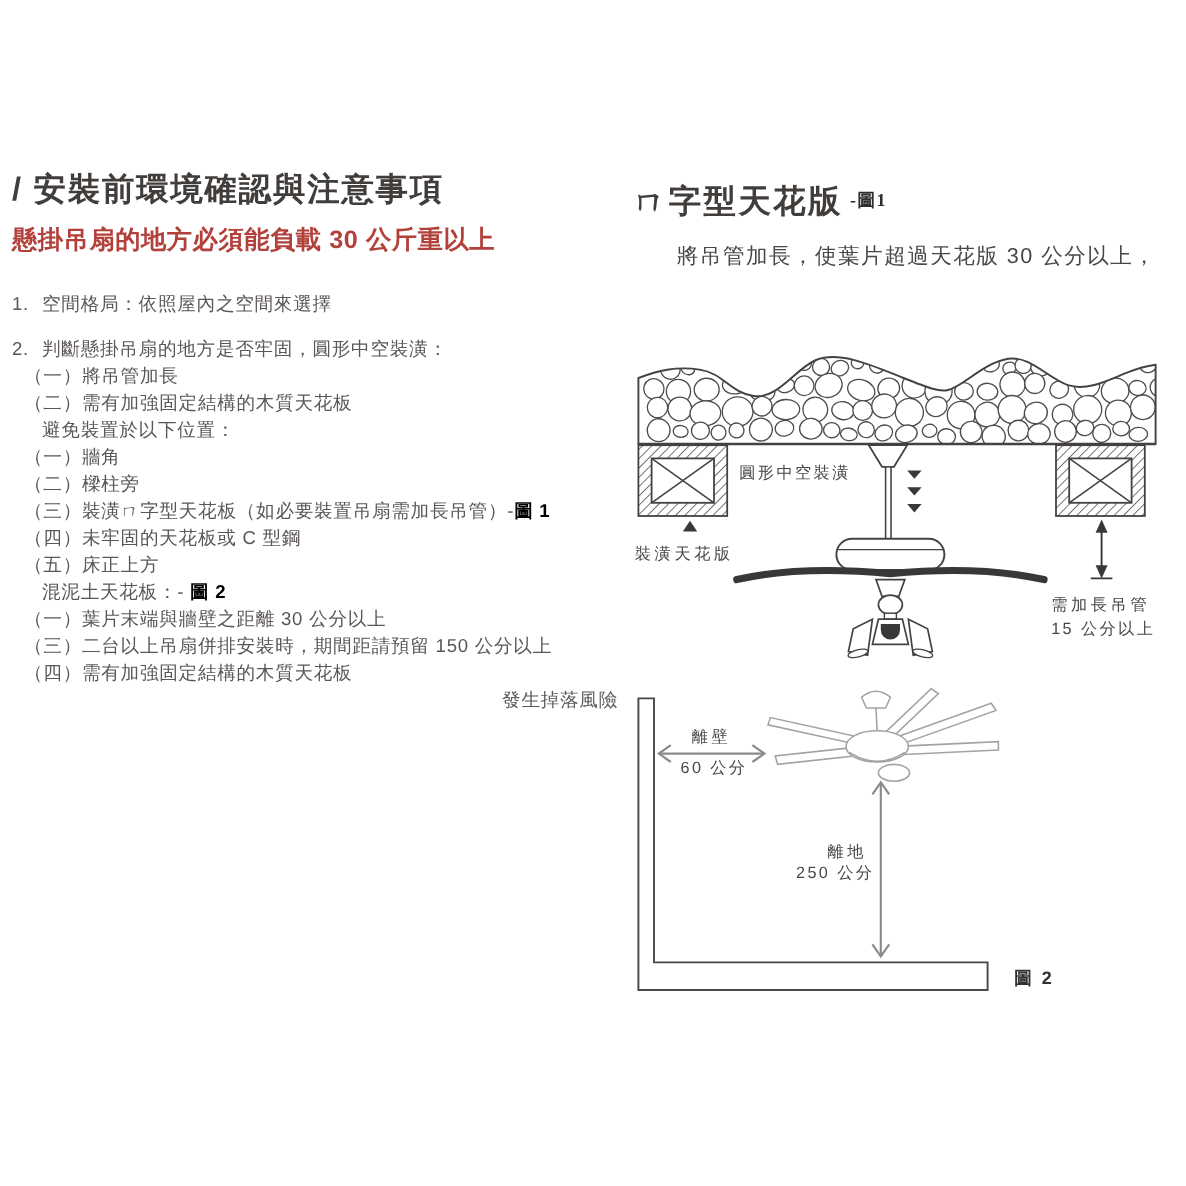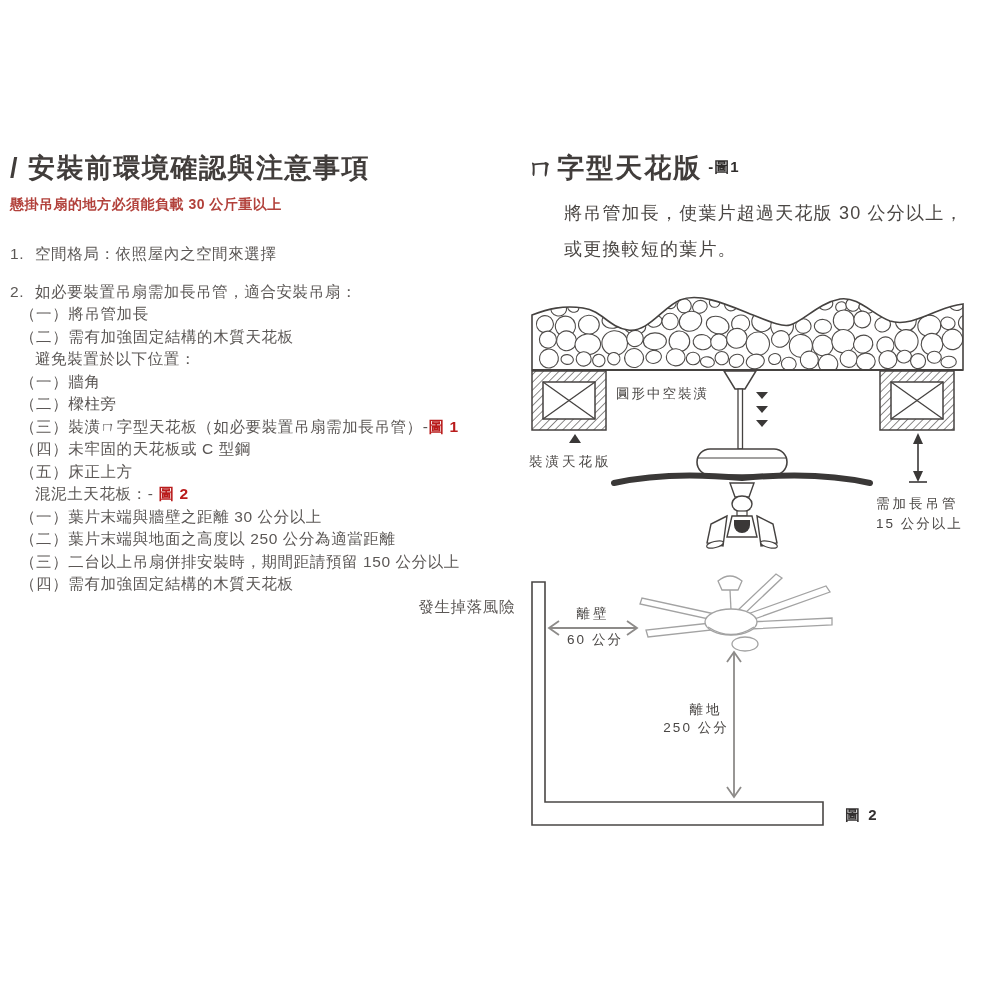--- a/index.html
+++ b/index.html
@@ -2,74 +2,72 @@
 <html><head>
 <meta charset="utf-8">
 <style>
   html,body{margin:0;padding:0;}
   body{
     width:988px;height:988px;background:#ffffff;position:relative;overflow:hidden;
     font-family:"Liberation Sans","DejaVu Sans",sans-serif;
     color:#57534f;
   }
   
-  .left-col{position:absolute;left:10px;top:150px;width:505px;}
+  .left-col{position:absolute;left:10px;top:140px;width:505px;}
   .l-title{font-size:27px;font-weight:700;color:#413d3b;letter-spacing:1.5px;margin:0;white-space:nowrap;}
-  .l-sub{margin-top:10px;font-size:14px;font-weight:700;color:#b2413b;letter-spacing:0.5px;white-space:nowrap;}
+  .l-sub{margin-top:10px;font-size:21px;font-weight:700;color:#b2413b;letter-spacing:0.5px;white-space:nowrap;}
   .l-list{margin-top:29px;font-size:15.5px;color:#5b5755;letter-spacing:0.6px;}
   .line{position:relative;height:22.5px;line-height:22.5px;padding-left:25px;white-space:nowrap;}
   .line.mt{margin-top:15px;}
   .line.bracket{padding-left:10px;}
   .line.deep{padding-left:72px;text-align:right;}
   .line .marker{position:absolute;left:0;top:0;}
-  .line b.ref{font-weight:700;color:#b91c1c;}
+  .line b.ref{font-weight:700;color:#000000;}
   
   .right-col{position:absolute;left:528px;top:150px;width:450px;}
   .r-title{font-size:27px;font-weight:700;color:#413d3b;letter-spacing:2px;margin:0;white-space:nowrap;}
-  .r-title .fig-ref{font-size:15px;font-weight:700;color:#2f2c2b;letter-spacing:1px;vertical-align:5px;margin-left:6px;}
+  .r-title .fig-ref{font-size:15px;font-weight:700;color:#2f2c2b;letter-spacing:1px;vertical-align:5px;margin-left:6px;font-family:Liberation Serif, serif;}
   .r-desc{margin-top:9px;font-size:18px;line-height:36px;color:#4b4744;letter-spacing:1.2px;white-space:nowrap;margin-left:36px;}
   
   .fig1{position:absolute;left:528px;top:285px;}
   .fig2{position:absolute;left:528px;top:560px;}
   svg text{font-family:"Liberation Sans","DejaVu Sans",sans-serif;}
   .dlabel{font-size:13.5px;fill:#4a4745;letter-spacing:3px;}
   .dlabel2{font-size:13.5px;fill:#4a4745;letter-spacing:2px;}
   .caption{font-size:15px;font-weight:700;fill:#333030;letter-spacing:2px;}
 </style>
 </head>
 <body>
 
 <div class="left-col">
   <h1 class="l-title">/ 安裝前環境確認與注意事項</h1>
   <div class="l-sub">懸掛吊扇的地方必須能負載 30 公斤重以上</div>
   <div class="l-list">
     <div class="line"><span class="marker">1.</span><span>空間格局：依照屋內之空間來選擇</span></div>
-    <div class="line mt"><span class="marker">2.</span><span>如必要裝置吊扇需加長吊管，適合安裝吊扇：</span></div>
+    <div class="line mt"><span class="marker">2.</span><span>判斷懸掛吊扇的地方是否牢固，圓形中空裝潢：</span></div>
     <div class="line bracket"><span>（一）將吊管加長</span></div>
     <div class="line bracket"><span>（二）需有加強固定結構的木質天花板</span></div>
     <div class="line"><span>避免裝置於以下位置：</span></div>
     <div class="line bracket"><span>（一）牆角</span></div>
     <div class="line bracket"><span>（二）樑柱旁</span></div>
     <div class="line bracket"><span>（三）裝潢ㄇ字型天花板（如必要裝置吊扇需加長吊管）-</span><b class="ref">圖 1</b></div>
     <div class="line bracket"><span>（四）未牢固的天花板或 C 型鋼</span></div>
     <div class="line bracket"><span>（五）床正上方</span></div>
     <div class="line"><span>混泥土天花板：- </span><b class="ref">圖 2</b></div>
     <div class="line bracket"><span>（一）葉片末端與牆壁之距離 30 公分以上</span></div>
-    <div class="line bracket"><span>（二）葉片末端與地面之高度以 250 公分為適當距離</span></div>
     <div class="line bracket"><span>（三）二台以上吊扇併排安裝時，期間距請預留 150 公分以上</span></div>
     <div class="line bracket"><span>（四）需有加強固定結構的木質天花板</span></div>
     <div class="line deep"><span>發生掉落風險</span></div>
   </div>
 </div>
 
 <div class="right-col">
   <h2 class="r-title"><span>ㄇ字型天花版</span><span class="fig-ref">-圖1</span></h2>
   <div class="r-desc">
     <div>將吊管加長，使葉片超過天花版 30 公分以上，</div>
-    <div>或更換較短的葉片。</div>
   </div>
 </div>
 
 <svg class="fig1" width="440" height="265" viewBox="0 0 440 265">
   <defs>
     <clipPath id="bandclip">
       <path d="M4,30 C20,24 35,20 55,23 C75,26 80,42 100,45 C120,48 135,22 152,15 C172,7 200,20 225,30 C245,38 255,42 262,40 C275,37 290,18 312,14 C330,11 345,30 362,36 C378,41 395,32 410,26 C420,22 428,20 435,19 L435,85 L4,85 Z"></path>
     </clipPath>
     <pattern id="hatch" width="5.5" height="5.5" patternUnits="userSpaceOnUse" patternTransform="rotate(45)">
       <line x1="0" y1="0" x2="0" y2="5.5" stroke="#4f4c4a" stroke-width="1.3"></line>

